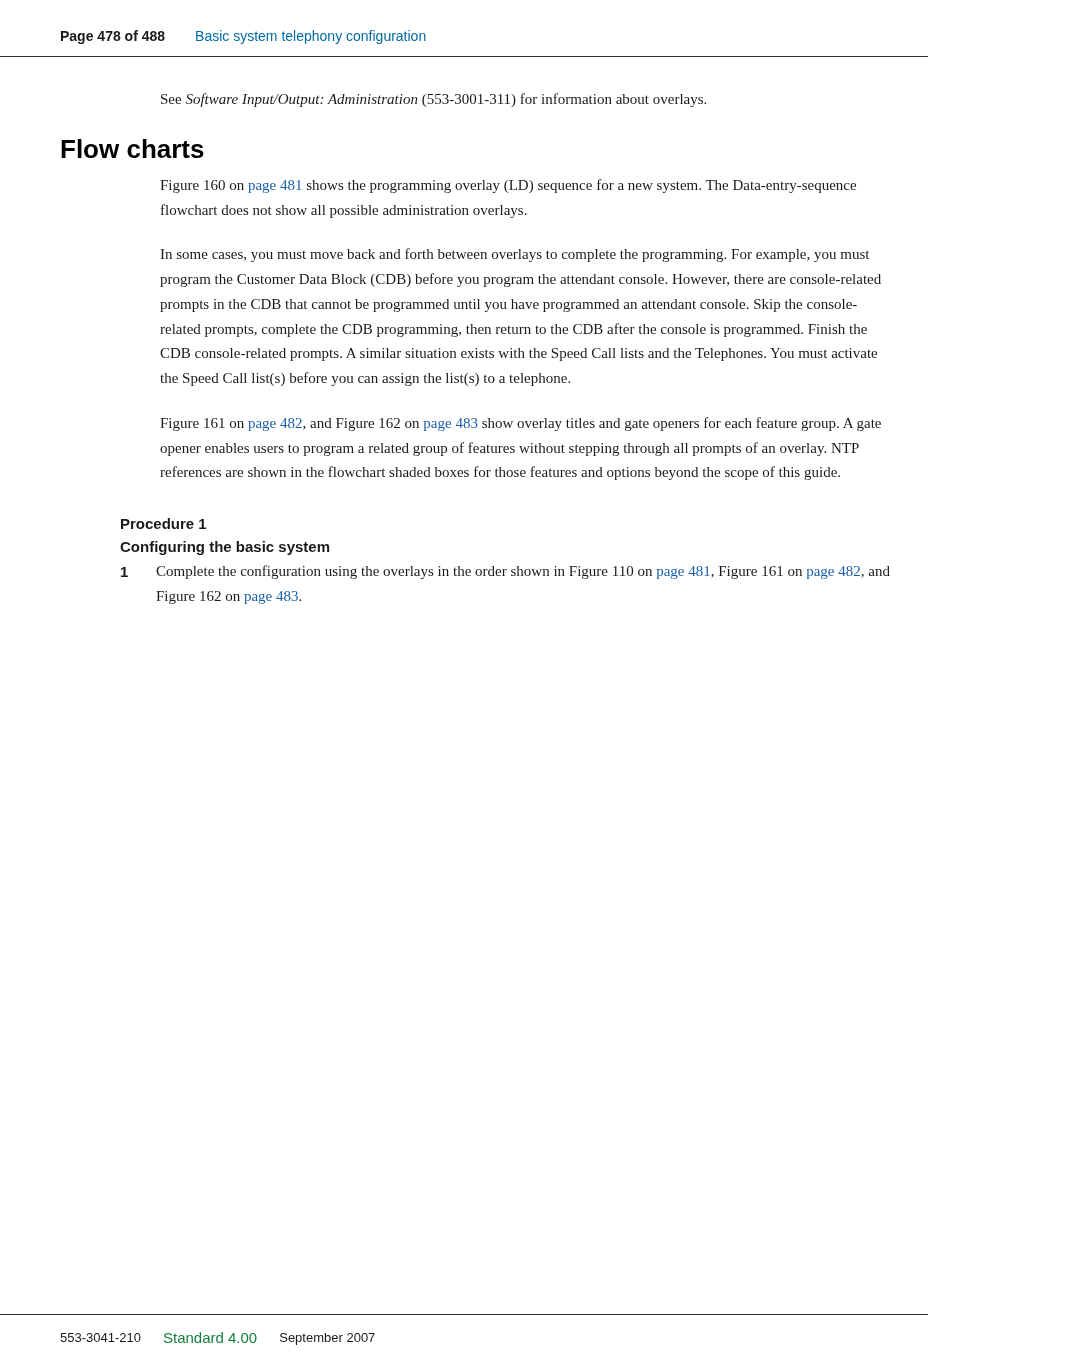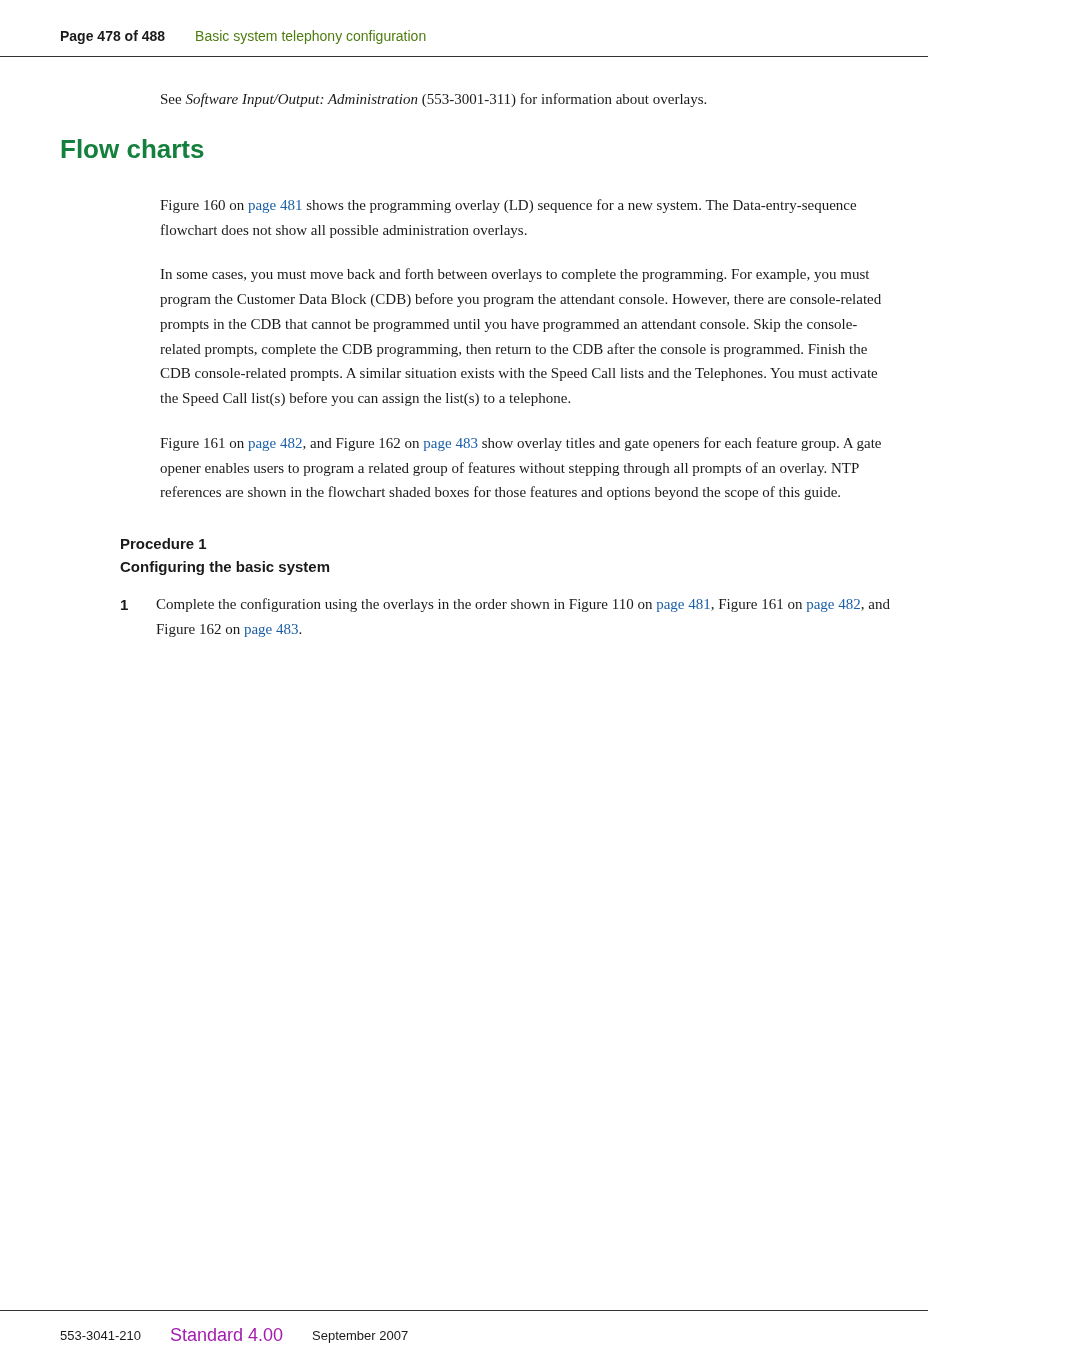--- a/index.html
+++ b/index.html
@@ -41,21 +41,21 @@
       font-family: Arial, Helvetica, sans-serif;
       font-size: 14px;
       font-weight: bold;
       color: #1a1a1a;
       white-space: nowrap;
     }
 
     .header-title {
       font-family: Arial, Helvetica, sans-serif;
       font-size: 14px;
-      color: #4d7c0f;
+      color: #0369a1;
     }
 
     
     .page-content {
       padding: 30px 36px 60px 60px;
       flex: 1;
     }
 
     .intro-paragraph {
       margin-bottom: 22px;
@@ -66,22 +66,22 @@
 
     .intro-paragraph em {
       font-style: italic;
     }
 
     
     .section-title {
       font-family: Arial, Helvetica, sans-serif;
       font-size: 26px;
       font-weight: bold;
-      color: #15803d;
-      margin-bottom: 28px;
+      color: #000000;
+      margin-bottom: 8px;
       margin-top: 10px;
     }
 
     .body-paragraph {
       padding-left: 100px;
       margin-bottom: 20px;
       line-height: 1.65;
       font-size: 15px;
     }
 
@@ -104,21 +104,21 @@
       color: #1a1a1a;
       line-height: 1.5;
     }
 
     .procedure-description {
       font-family: Arial, Helvetica, sans-serif;
       font-size: 15px;
       font-weight: bold;
       color: #1a1a1a;
       line-height: 1.5;
-      margin-bottom: 14px;
+      margin-bottom: 1px;
     }
 
     .procedure-use-text {
       padding-left: 0px;
       margin-bottom: 16px;
       line-height: 1.65;
       font-size: 15px;
     }
 
     .numbered-list {
@@ -147,34 +147,34 @@
       flex: 1;
       line-height: 1.65;
     }
 
     
     .page-footer {
       border-top: 1.5px solid #333;
       padding: 14px 60px;
       display: flex;
       align-items: center;
-      gap: 29px;
+      gap: 22px;
       margin-top: auto;
     }
 
     .footer-doc-number {
       font-family: Arial, Helvetica, sans-serif;
       font-size: 13px;
       color: #1a1a1a;
     }
 
     .footer-standard {
       font-family: Arial, Helvetica, sans-serif;
-      font-size: 18px;
-      color: #a21caf;
+      font-size: 15px;
+      color: #15803d;
     }
 
     .footer-date {
       font-family: Liberation Sans, sans-serif;
       font-size: 13px;
       color: #1a1a1a;
     }
   </style>
 </head>
 <body>

